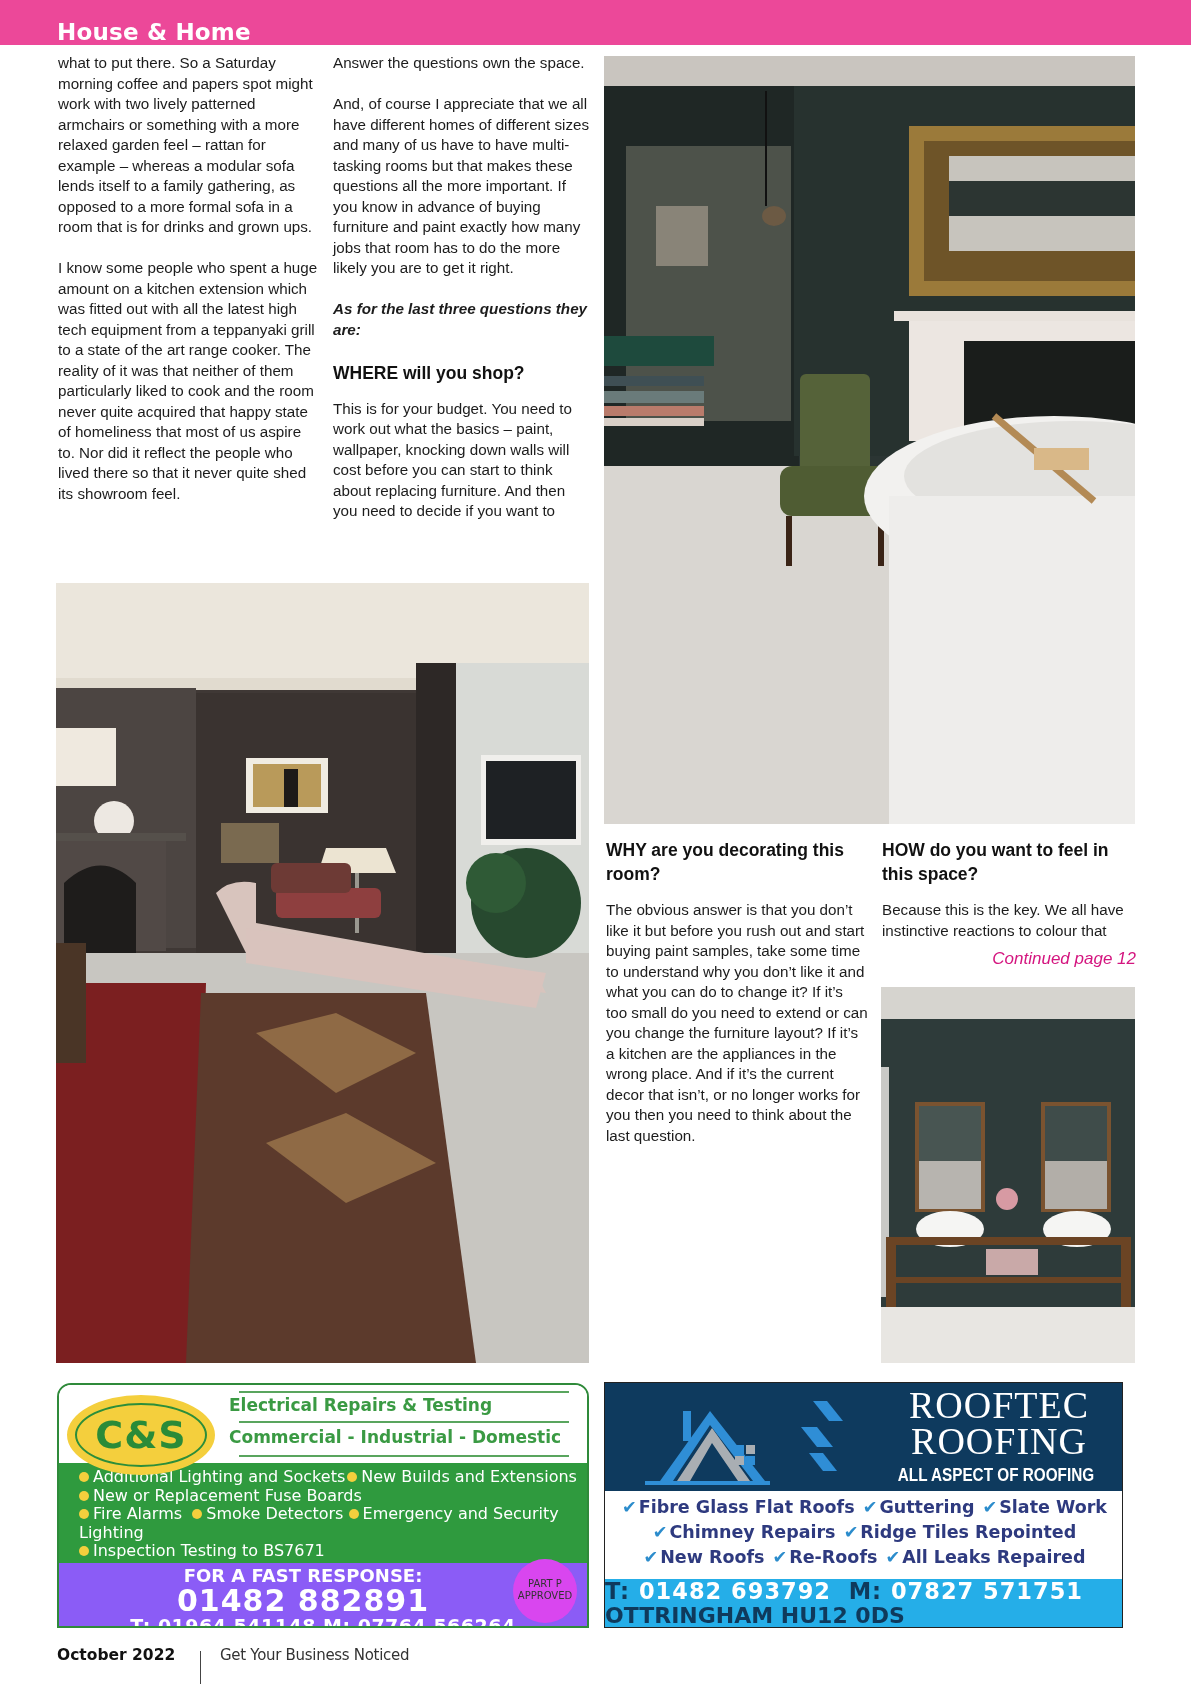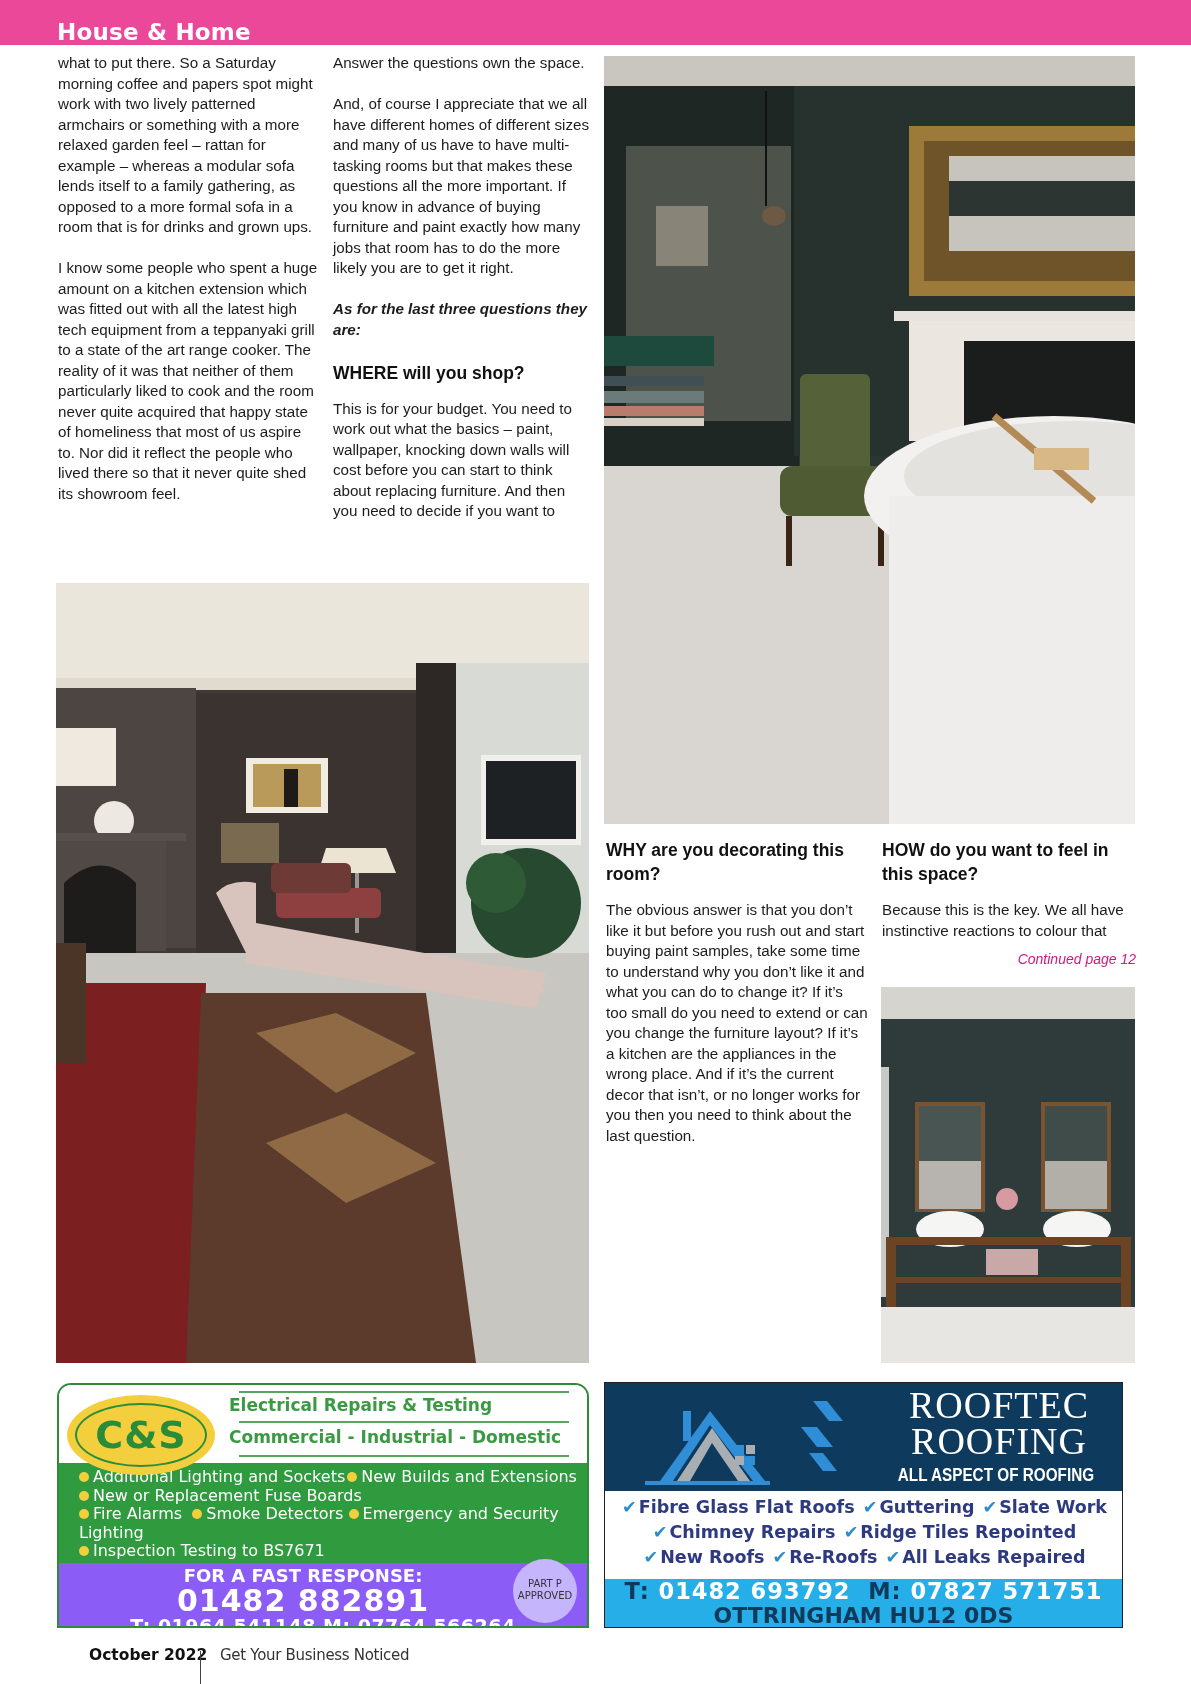--- a/index.html
+++ b/index.html
@@ -6,52 +6,52 @@
   html, body { width: 1191px; height: 1684px; background: #ffffff; overflow: hidden; }
   body { position: relative; font-family: "Liberation Sans", "DejaVu Sans", sans-serif; color: #1a1a1a; }
 
   .header-bar { position: absolute; left: 0; top: 0; width: 1191px; height: 45px; background: #ec4899; }
   .header-title { position: absolute; left: 57px; top: 18px; color: #fff; font-family: "DejaVu Sans", sans-serif; font-weight: bold; font-size: 23px; letter-spacing: 0.2px; line-height: 28px; }
 
   .col { position: absolute; font-size: 15.2px; line-height: 20.5px; color: #1c1c1c; font-family: "Liberation Sans", sans-serif; }
   .col p { margin: 0 0 20.5px 0; }
   .col h3 { font-size: 17.5px; line-height: 24px; font-weight: bold; margin: 0 0 14px 0; color: #111; }
   .col .ital { font-style: italic; font-weight: bold; }
-  .continued { color: #d4157f; font-style: italic; text-align: right; font-size: 14px; }
+  .continued { color: #d4157f; font-style: italic; text-align: right; font-size: 17px; }
 
   .photo { position: absolute; overflow: hidden; }
 
   
   .ad-cs { position: absolute; left: 57px; top: 1383px; width: 532px; height: 245px; border: 2px solid #2f8a3a; border-radius: 14px 14px 0 0; background: #ffffff; overflow: hidden; }
   .cs-top { position: absolute; left: 0; top: 0; width: 100%; height: 78px; background: #fff; }
   .cs-oval { position: absolute; left: 8px; top: 10px; width: 148px; height: 80px; border-radius: 50%; background: #f4cf3d; border: 2px solid #f4cf3d; z-index: 3; }
   .cs-oval-inner { position: absolute; left: 6px; top: 6px; right: 6px; bottom: 6px; border: 2px solid #2c8e3a; border-radius: 50%; display: flex; align-items: center; justify-content: center; }
   .cs-logo { color: #2a8b38; font-weight: bold; font-size: 38px; font-family: "DejaVu Sans", sans-serif; letter-spacing: 1px; }
   .cs-line { position: absolute; left: 180px; width: 330px; height: 2px; background: #59a55e; }
   .cs-head { position: absolute; left: 170px; width: 350px; text-align: left; color: #3a9a43; font-weight: bold; font-family: "DejaVu Sans", sans-serif; }
   .cs-green { position: absolute; left: 0; top: 78px; width: 100%; height: 100px; background: #2f9a3e; color: #fff; padding: 5px 8px 0 20px; font-size: 16px; line-height: 18.5px; font-family: "DejaVu Sans", sans-serif; }
   .dot { display: inline-block; width: 10px; height: 10px; border-radius: 50%; background: #f4cf3d; margin: 0 4px 1px 0; vertical-align: middle; }
   .cs-black { position: absolute; left: 0; top: 178px; width: 100%; height: 67px; background: #8b5cf6; color: #fff; text-align: center; font-family: "DejaVu Sans", sans-serif; font-weight: bold; }
   .cs-fast { font-size: 18px; line-height: 20px; padding-top: 3px; margin-right: 40px; }
   .cs-phone { font-size: 30px; line-height: 30px; letter-spacing: 1px; margin-right: 40px; }
   .cs-tm { font-size: 19px; line-height: 20px; letter-spacing: 0.5px; }
-  .partp { position: absolute; right: 10px; top: 174px; width: 64px; height: 64px; border-radius: 50%; background: #c4b5fd; color: #333; font-size: 10px; line-height: 12px; text-align: center; padding-top: 19px; font-family: "DejaVu Sans", sans-serif; z-index: 4; }
+  .partp { position: absolute; right: 10px; top: 174px; width: 64px; height: 64px; border-radius: 50%; background: #d946ef; color: #333; font-size: 10px; line-height: 12px; text-align: center; padding-top: 19px; font-family: "DejaVu Sans", sans-serif; z-index: 4; }
 
   .ad-rt { position: absolute; left: 604px; top: 1382px; width: 519px; height: 246px; border: 1.5px solid #222; overflow: hidden; background: #fff; }
   .rt-top { position: absolute; left: 0; top: 0; width: 100%; height: 108px; background: #0e3a5e; }
   .rt-title { position: absolute; left: 264px; width: 260px; color: #fff; font-family: "Liberation Serif", serif; text-align: center; font-size: 38px; line-height: 36px; letter-spacing: 1px; }
   .rt-sub { position: absolute; left: 262px; top: 82px; width: 258px; color: #fff; text-align: center; font-family: "Liberation Sans", sans-serif; font-weight: bold; font-size: 18px; transform: scaleX(0.85); transform-origin: center; }
   .rt-list { position: absolute; left: 0; top: 108px; width: 100%; height: 88px; text-align: center; color: #2e3a7f; font-weight: bold; font-size: 17.5px; line-height: 25px; padding-top: 4px; font-family: "DejaVu Sans", sans-serif; }
   .tick { color: #2b8ccc; font-weight: bold; margin: 0 2px; }
-  .rt-blue { position: absolute; left: 0; top: 196px; width: 100%; height: 50px; background: #25aee8; text-align: center; font-family: "DejaVu Sans", sans-serif; font-weight: bold; }
+  .rt-blue { position: absolute; left: 0; top: 196px; width: 100%; height: 50px; background: #25aee8; text-align: left; font-family: "DejaVu Sans", sans-serif; font-weight: bold; }
   .rt-phones { color: #fff; font-size: 22.5px; line-height: 25px; letter-spacing: 1px; white-space: nowrap; }
   .rt-phones .lbl { color: #0f3a5c; }
   .rt-addr { color: #0f3a5c; font-size: 22px; line-height: 23px; }
 
-  .footer-date { position: absolute; left: 57px; top: 1646px; font-family: "DejaVu Sans", sans-serif; font-weight: bold; font-size: 15.5px; color: #111; margin-left: 32px; }
+  .footer-date { position: absolute; left: 57px; top: 1646px; font-family: "DejaVu Sans", sans-serif; font-weight: bold; font-size: 15.5px; color: #111; }
   .footer-div { position: absolute; left: 200px; top: 1651px; width: 1px; height: 33px; background: #444; }
   .footer-tag { position: absolute; left: 220px; top: 1646px; font-family: "DejaVu Sans", sans-serif; font-size: 15px; color: #333; letter-spacing: -0.3px; }
 </style>
 </head>
 <body>
 
 <div class="header-bar">
   <div class="header-title">House &amp; Home</div>
 </div>
 

